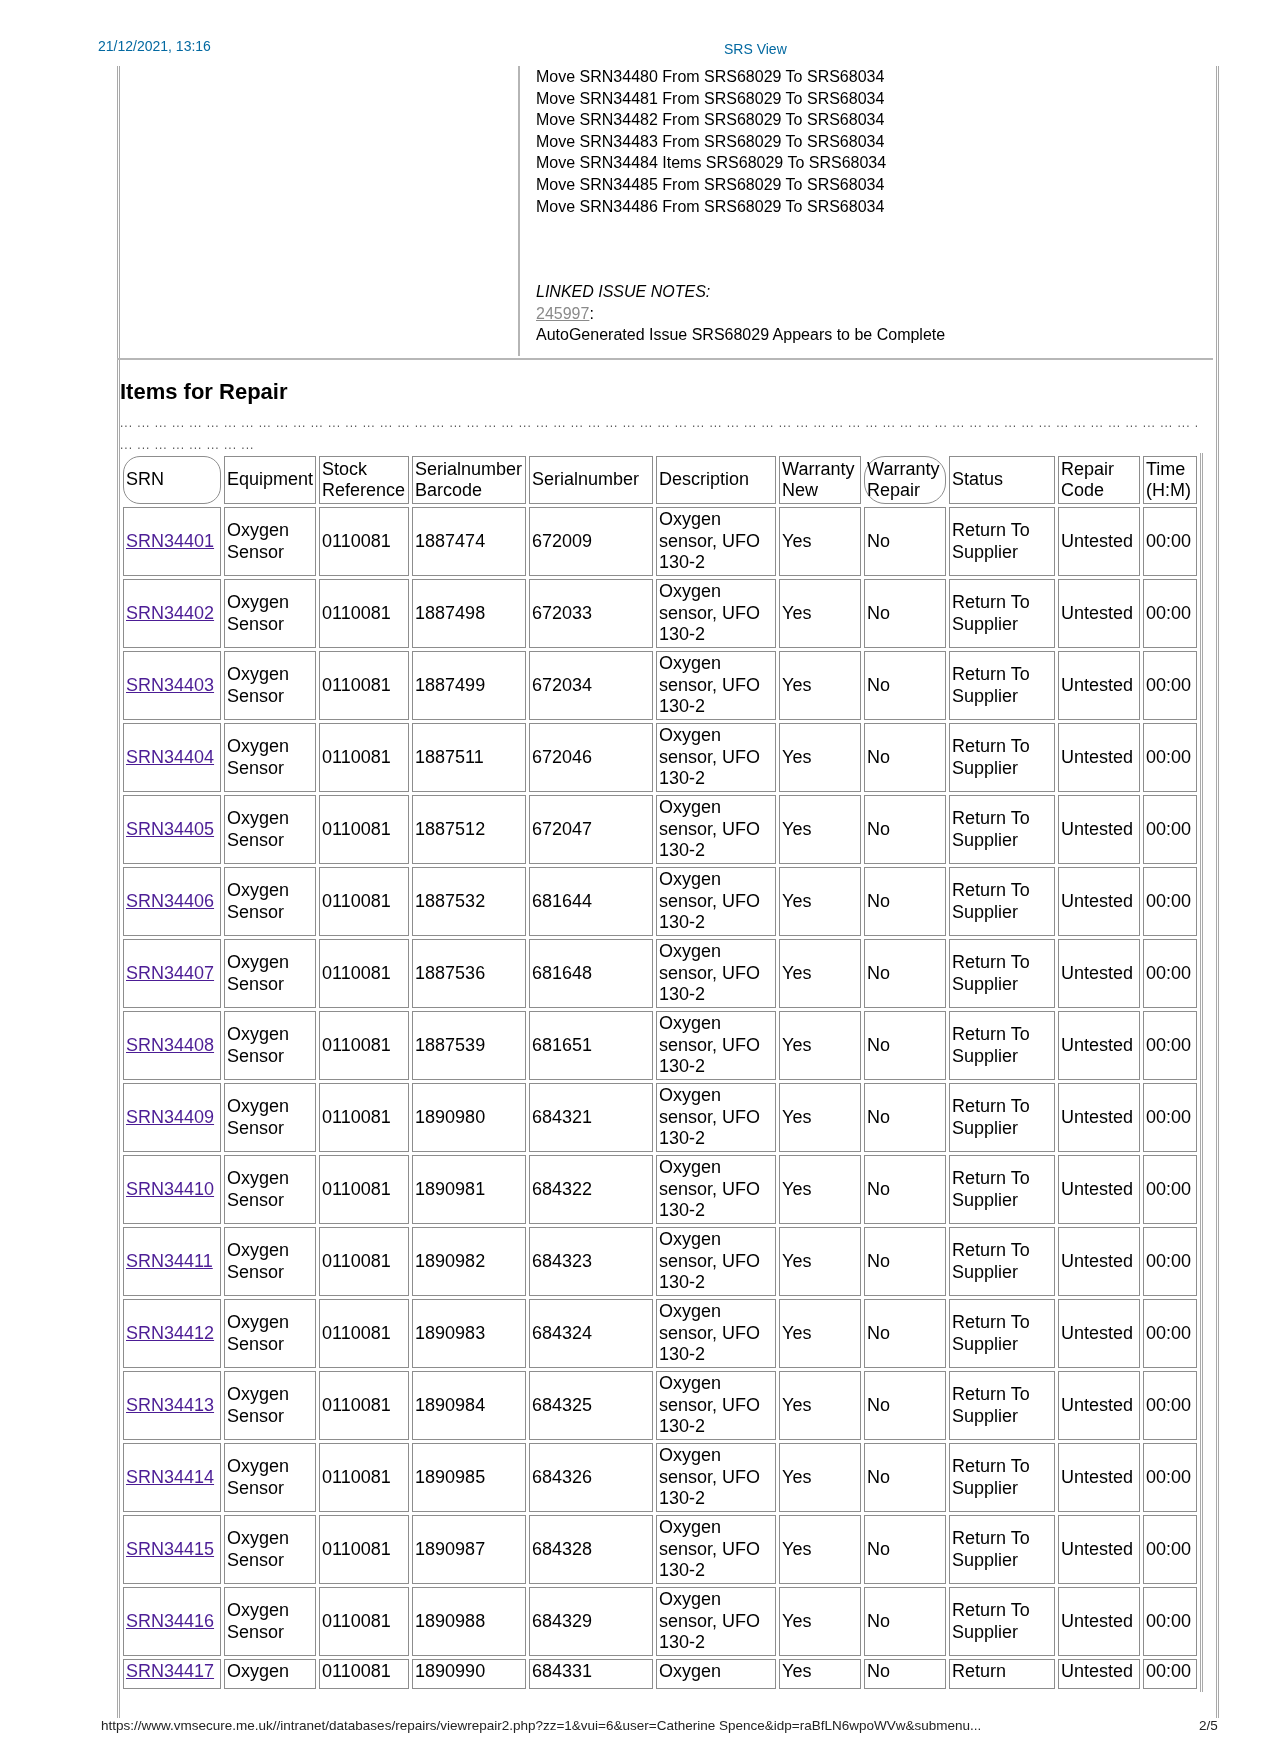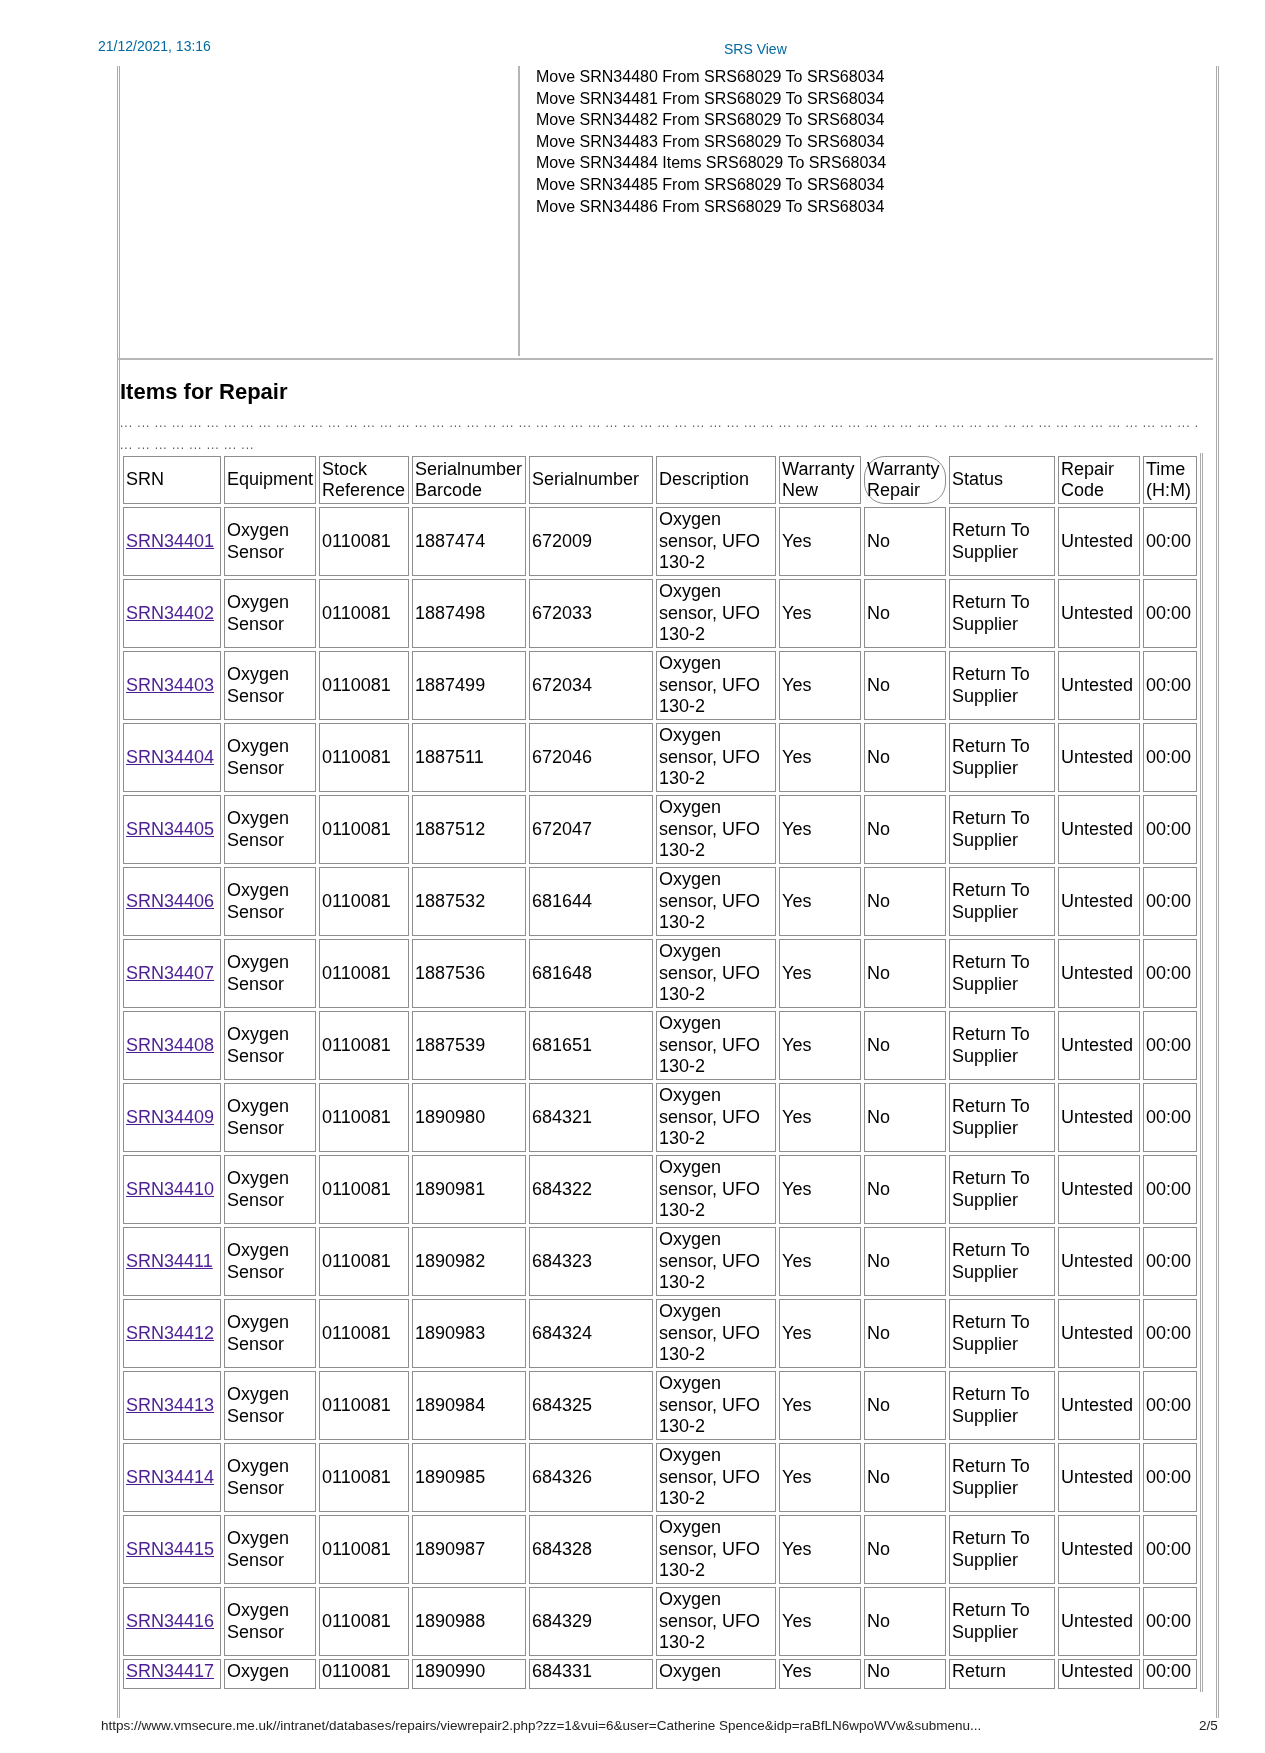--- a/index.html
+++ b/index.html
@@ -53,21 +53,21 @@
     font-size: 18px;
   }
   table.repairs th, table.repairs td {
     border: 1px solid #8d8d8d; padding: 1px 2px; text-align: left; vertical-align: middle;
     font-weight: normal; line-height: 21.5px;
   }
   table.repairs th { height: 44px; }
   table.repairs td { height: 65px; }
   table.repairs tr.partial td { height: 26px; vertical-align: top; }
   .srn-link { color: #4c1d95; text-decoration: underline; }
-  .col-srn { width: 92px; }
+  .col-srn { width: 92px; border-radius: 17px; }
   .col-eq { width: 86px; }
   .col-stock { width: 84px; }
   .col-barcode { width: 108px; }
   .col-serial { width: 118px; margin-left: 32px; }
   .col-desc { width: 114px; }
   .col-wn { width: 76px; }
   .col-wr { width: 76px; border-radius: 21px; }
   .col-status { width 76px; }
   .col-rc { width: 76px; }
   .col-time { width: 48px; }
@@ -87,20 +87,25 @@
 <div class="notes-right">
   <div id="move-lines">
       <div class="move-line">Move SRN34480 From SRS68029 To SRS68034</div>
       <div class="move-line">Move SRN34481 From SRS68029 To SRS68034</div>
       <div class="move-line">Move SRN34482 From SRS68029 To SRS68034</div>
       <div class="move-line">Move SRN34483 From SRS68029 To SRS68034</div>
       <div class="move-line">Move SRN34484 Items SRS68029 To SRS68034</div>
       <div class="move-line">Move SRN34485 From SRS68029 To SRS68034</div>
       <div class="move-line">Move SRN34486 From SRS68029 To SRS68034</div>
     </div>
+  <div class="linked">
+    <div class="linked-label">LINKED ISSUE NOTES:</div>
+    <div><a class="linked-id">245997</a><span>:</span></div>
+    <div>AutoGenerated Issue SRS68029 Appears to be Complete</div>
+  </div>
 </div>
 
 <div class="divider"></div>
 
 <div class="section-title">Items for Repair</div>
 
 <div class="dots">
   <div style="white-space:nowrap;">... ... ... ... ... ... ... ... ... ... ... ... ... ... ... ... ... ... ... ... ... ... ... ... ... ... ... ... ... ... ... ... ... ... ... ... ... ... ... ... ... ... ... ... ... ... ... ... ... ... ... ... ... ... ... ... ... ... ... ... ... ... ... ... ... ... ... ...</div>
   <div>... ... ... ... ... ... ... ...</div>
 </div>

